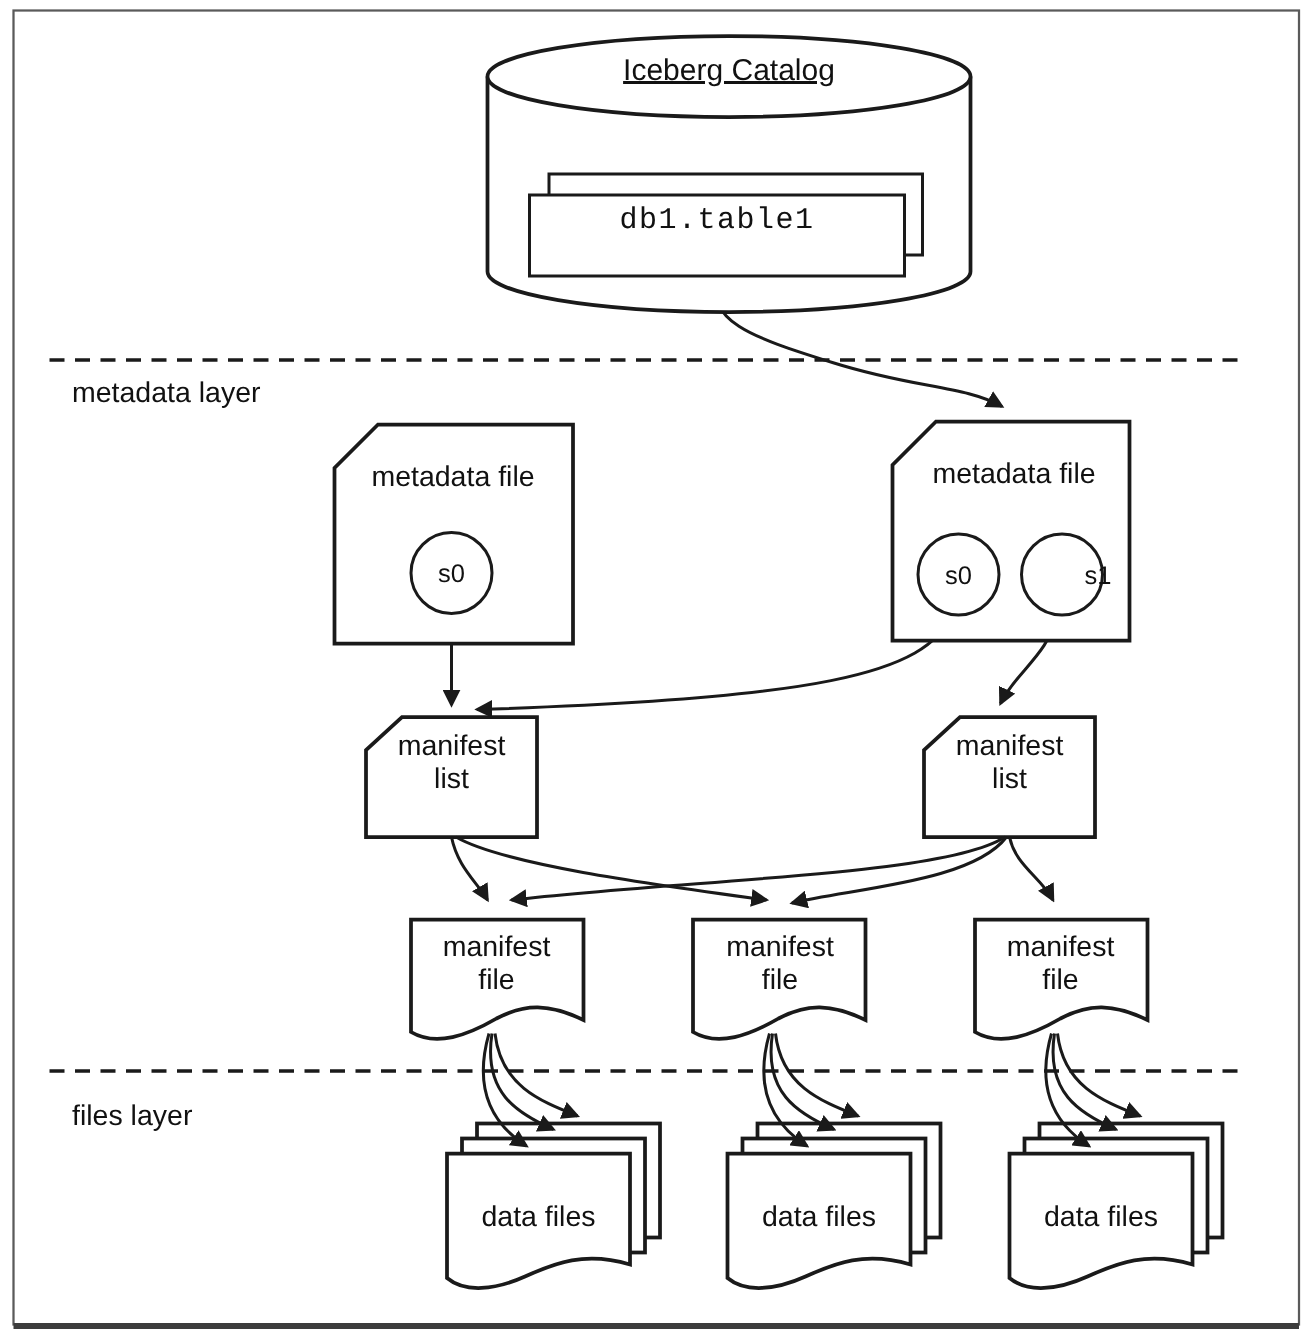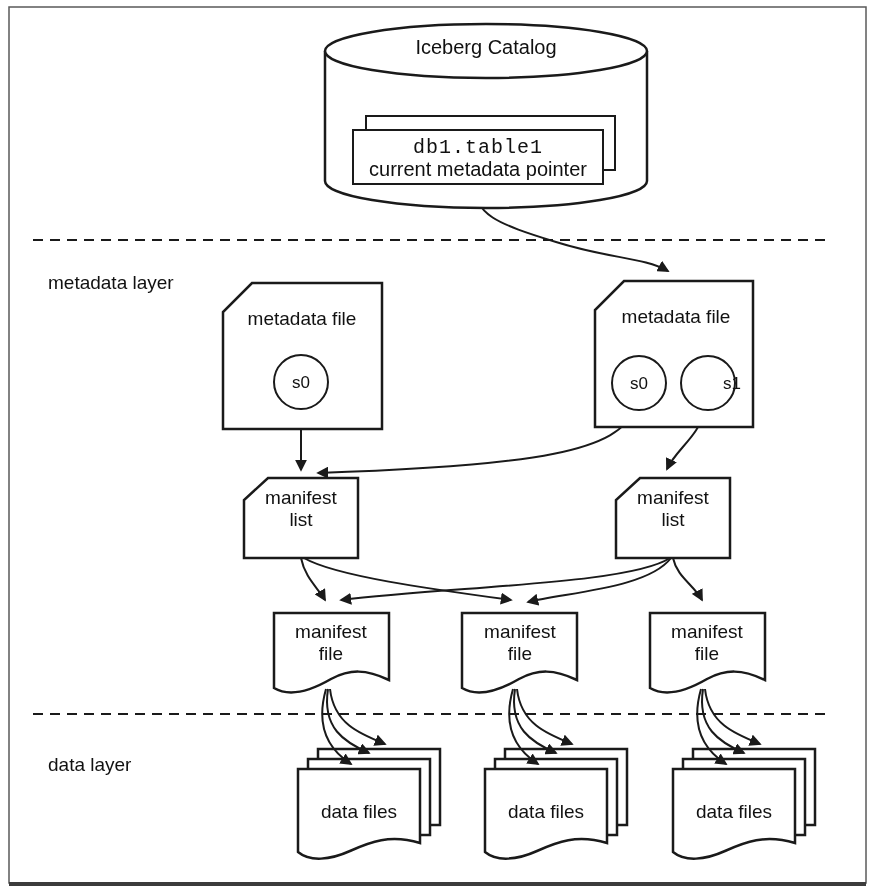--- a/index.html
+++ b/index.html
@@ -17,21 +17,21 @@
     transform:translateX(-50%);
     text-align:center;
     white-space:nowrap;
     font-size:19px;
     line-height:22px;
     color:#111;
   }
   .label.small{font-size:17px;text-align:right;}
   .label.big{font-size:20px;}
   .label.wrap{white-space:normal;width:92px;}
-  .label.left-align{transform:none;text-align:left;margin-top:20px;}
+  .label.left-align{transform:none;text-align:left;}
   .mono{
     font-family:"Liberation Mono","DejaVu Sans Mono",monospace;
     font-size:20px;
     letter-spacing:1px;
   }
 </style>
 </head>
 <body>
 
 <div id="stage">
@@ -112,26 +112,25 @@
       <path d="M515,689 C509,728 531,742 556,753" marker-end="url(#arrow)"></path>
       <path d="M517,689 C521,724 547,734 572,744" marker-end="url(#arrow)"></path>
     </g>
     <g fill="none" stroke="#1a1a1a" stroke-width="2">
       <path d="M701,689 C691,724 701,748 726,764" marker-end="url(#arrow)"></path>
       <path d="M703,689 C697,728 719,742 744,753" marker-end="url(#arrow)"></path>
       <path d="M705,689 C709,724 735,734 760,744" marker-end="url(#arrow)"></path>
     </g>
   </svg>
 
-  <div class="label big" style="left:486px;top:36px;">Iceberg Catalog</div>
+  <div class="label big" style="left:486px;top:36px;text-decoration:underline;">Iceberg Catalog</div>
   <div class="label mono" style="left:478px;top:137px;">db1.table1</div>
-  <div class="label big" style="left:478px;top:158px;">current metadata pointer</div>
 
   <div class="label left-align" style="left:48px;top:252px;">metadata layer</div>
-  <div class="label left-align" style="left:48px;top:734px;">data layer</div>
+  <div class="label left-align" style="left:48px;top:734px;">files layer</div>
 
   <div class="label" style="left:302px;top:308px;">metadata file</div>
   <div class="label small" style="left:301px;top:372px;">s0</div>
 
   <div class="label" style="left:676px;top:306px;">metadata file</div>
   <div class="label small" style="left:639px;top:373px;">s0</div>
   <div class="label small" style="left:732px;top:373px;">s1</div>
 
   <div class="label wrap" style="left:301px;top:487px;">manifest list</div>
   <div class="label wrap" style="left:673px;top:487px;">manifest list</div>

